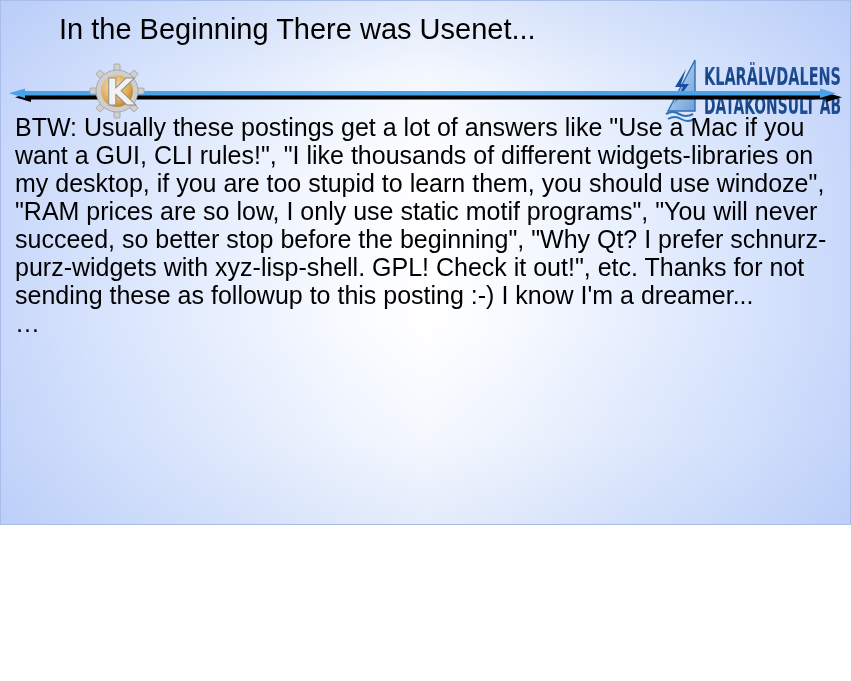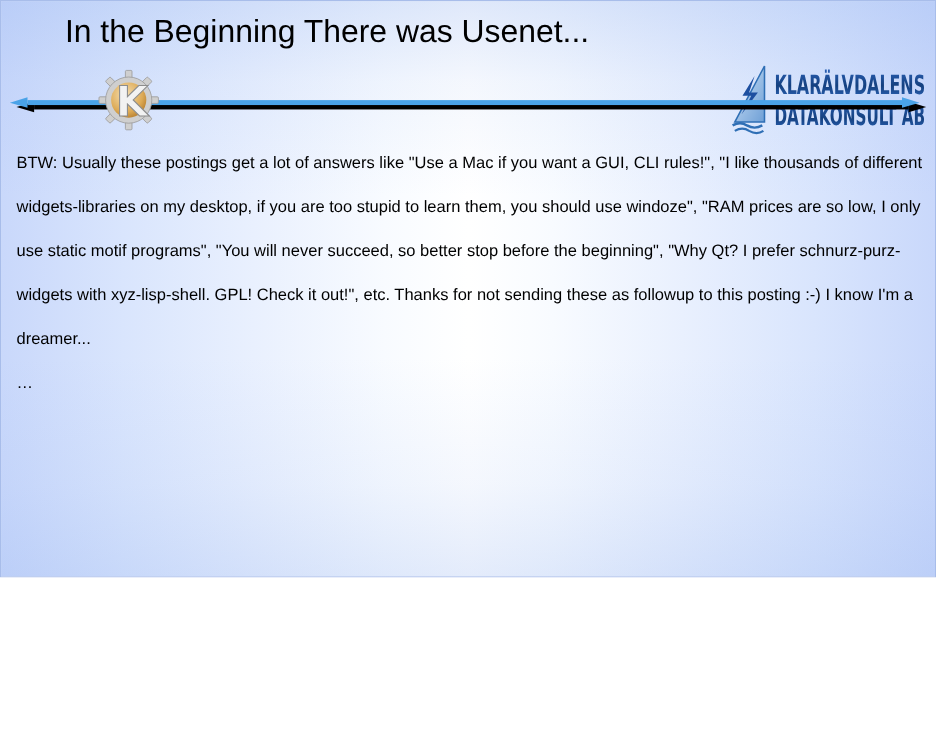--- a/index.html
+++ b/index.html
@@ -86,24 +86,24 @@
     top: 62px;
     width: 56px;
     height: 56px;
   }
   .kde-gear svg { display: block; }
 
   
   .body-text {
     position: absolute;
     left: 14px;
-    top: 128px;
+    top: 112px;
     width: 824px;
-    font-size: 15px;
-    line-height: 40px;
+    font-size: 25px;
+    line-height: 28px;
     color: #000000;
   }
   .para {
     margin: 0;
     padding: 0;
   }
   .para + .para { margin-top: 0px; }
 </style>
 </head>
 <body>

